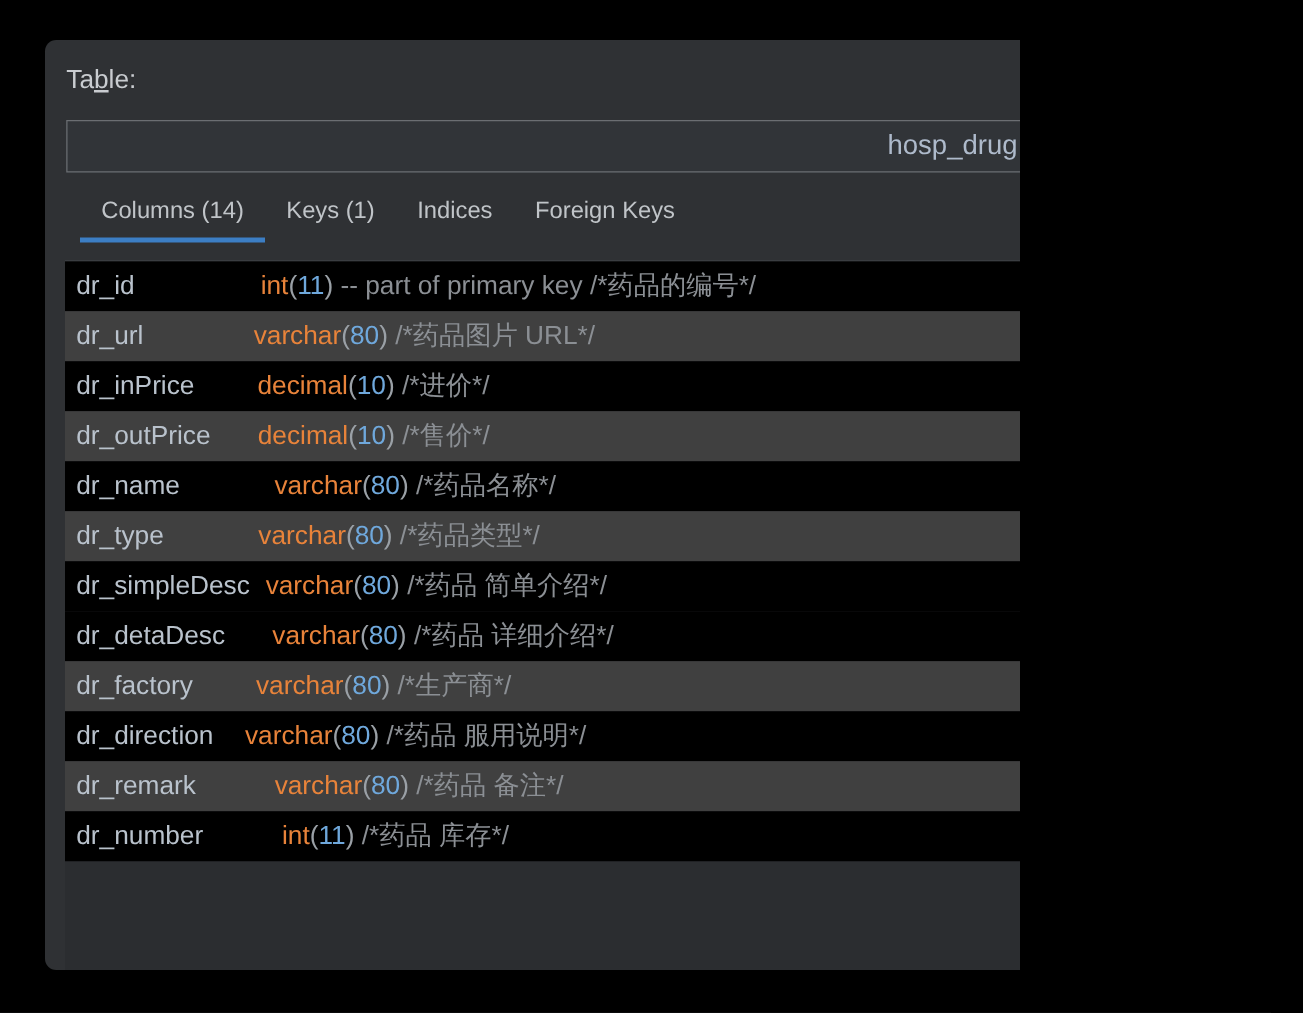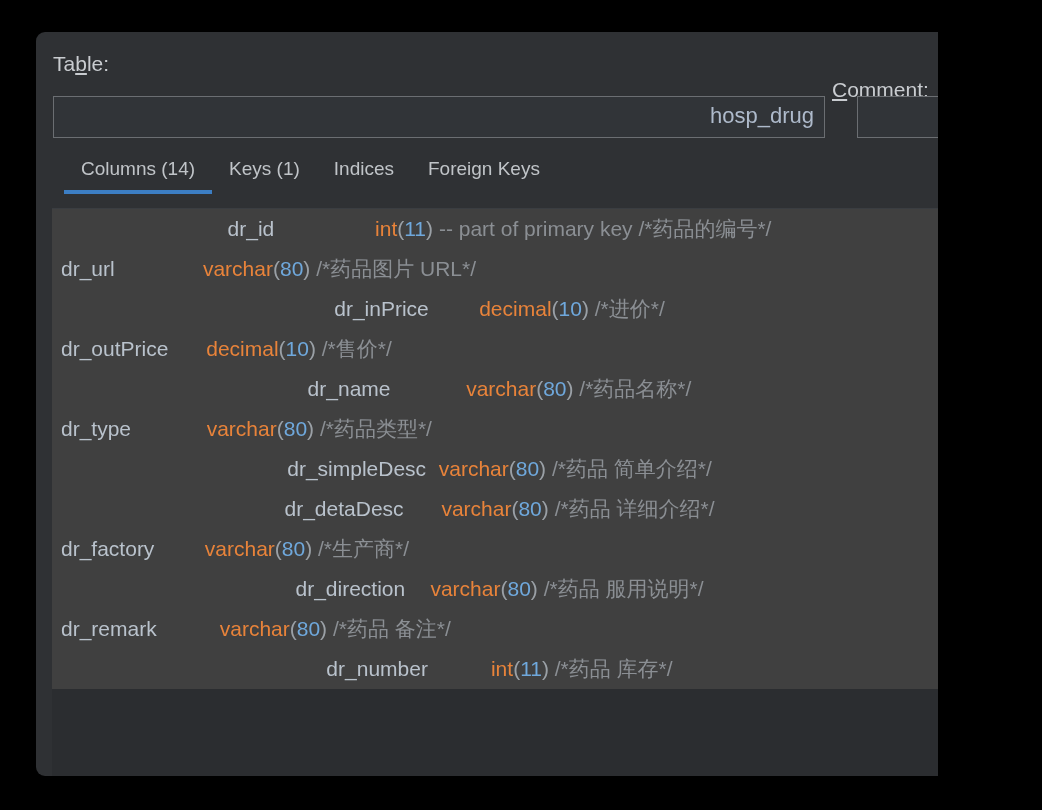--- a/index.html
+++ b/index.html
@@ -13,21 +13,21 @@
 
   body {
     font-family: "Liberation Sans", "DejaVu Sans", sans-serif;
   }
 
   
   #table-editor-panel {
     position: absolute;
     left: 36px;
     top: 32px;
-    width: 902px;
+    width: 780px;
     height: 744px;
     background: #2f3134;
     border-radius: 9px 0 0 9px;
     overflow: hidden;
   }
 
   
   .header-row {
     position: relative;
     height: 118px;
@@ -115,21 +115,21 @@
 
   .column-row {
     height: 40px;
     line-height: 40px;
     padding-left: 9px;
     font-size: 21px;
     white-space: pre;
     overflow: hidden;
     color: #b9c2cc;
   }
-  .column-row.odd  { background: #404040; text-align: center; }
+  .column-row.odd  { background: #000000; }
   .column-row.even { background: #404040; }
 
   .column-row.selected {
     background: #1a4ac4;
   }
 
   .col-name {
     color: #b9c2cc;
     font-family: "Liberation Sans", "DejaVu Sans", sans-serif;
   }

